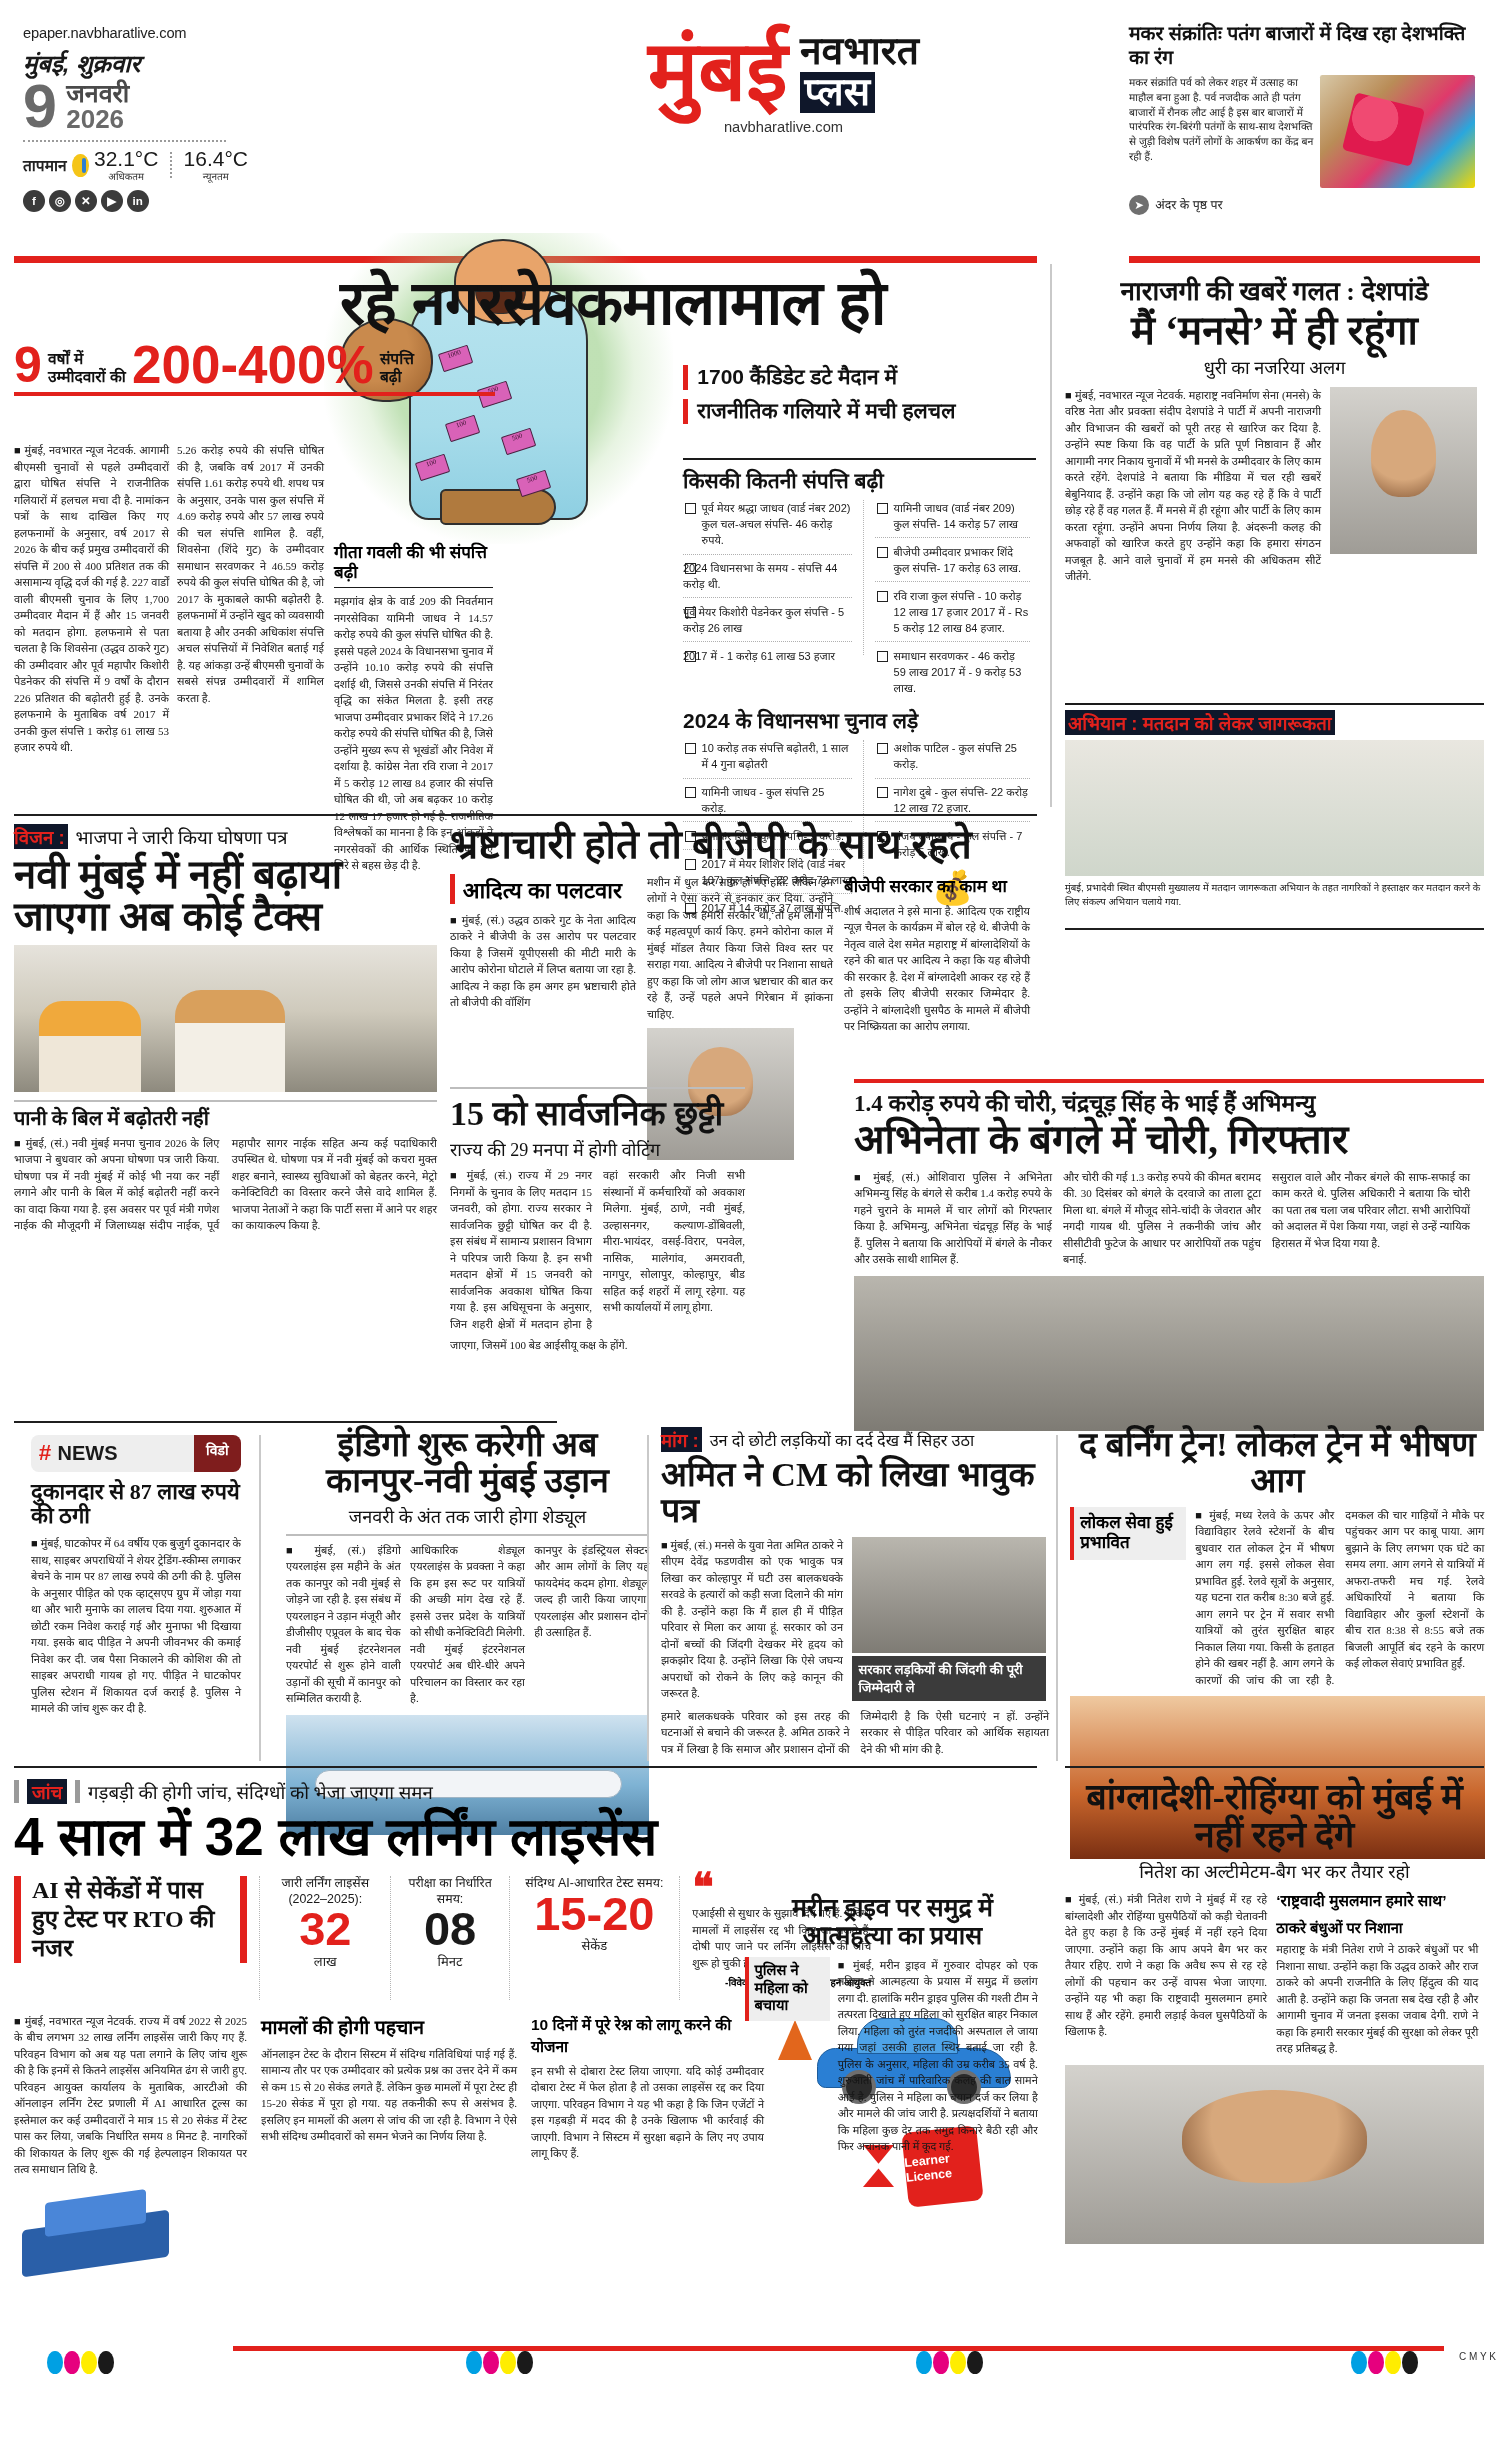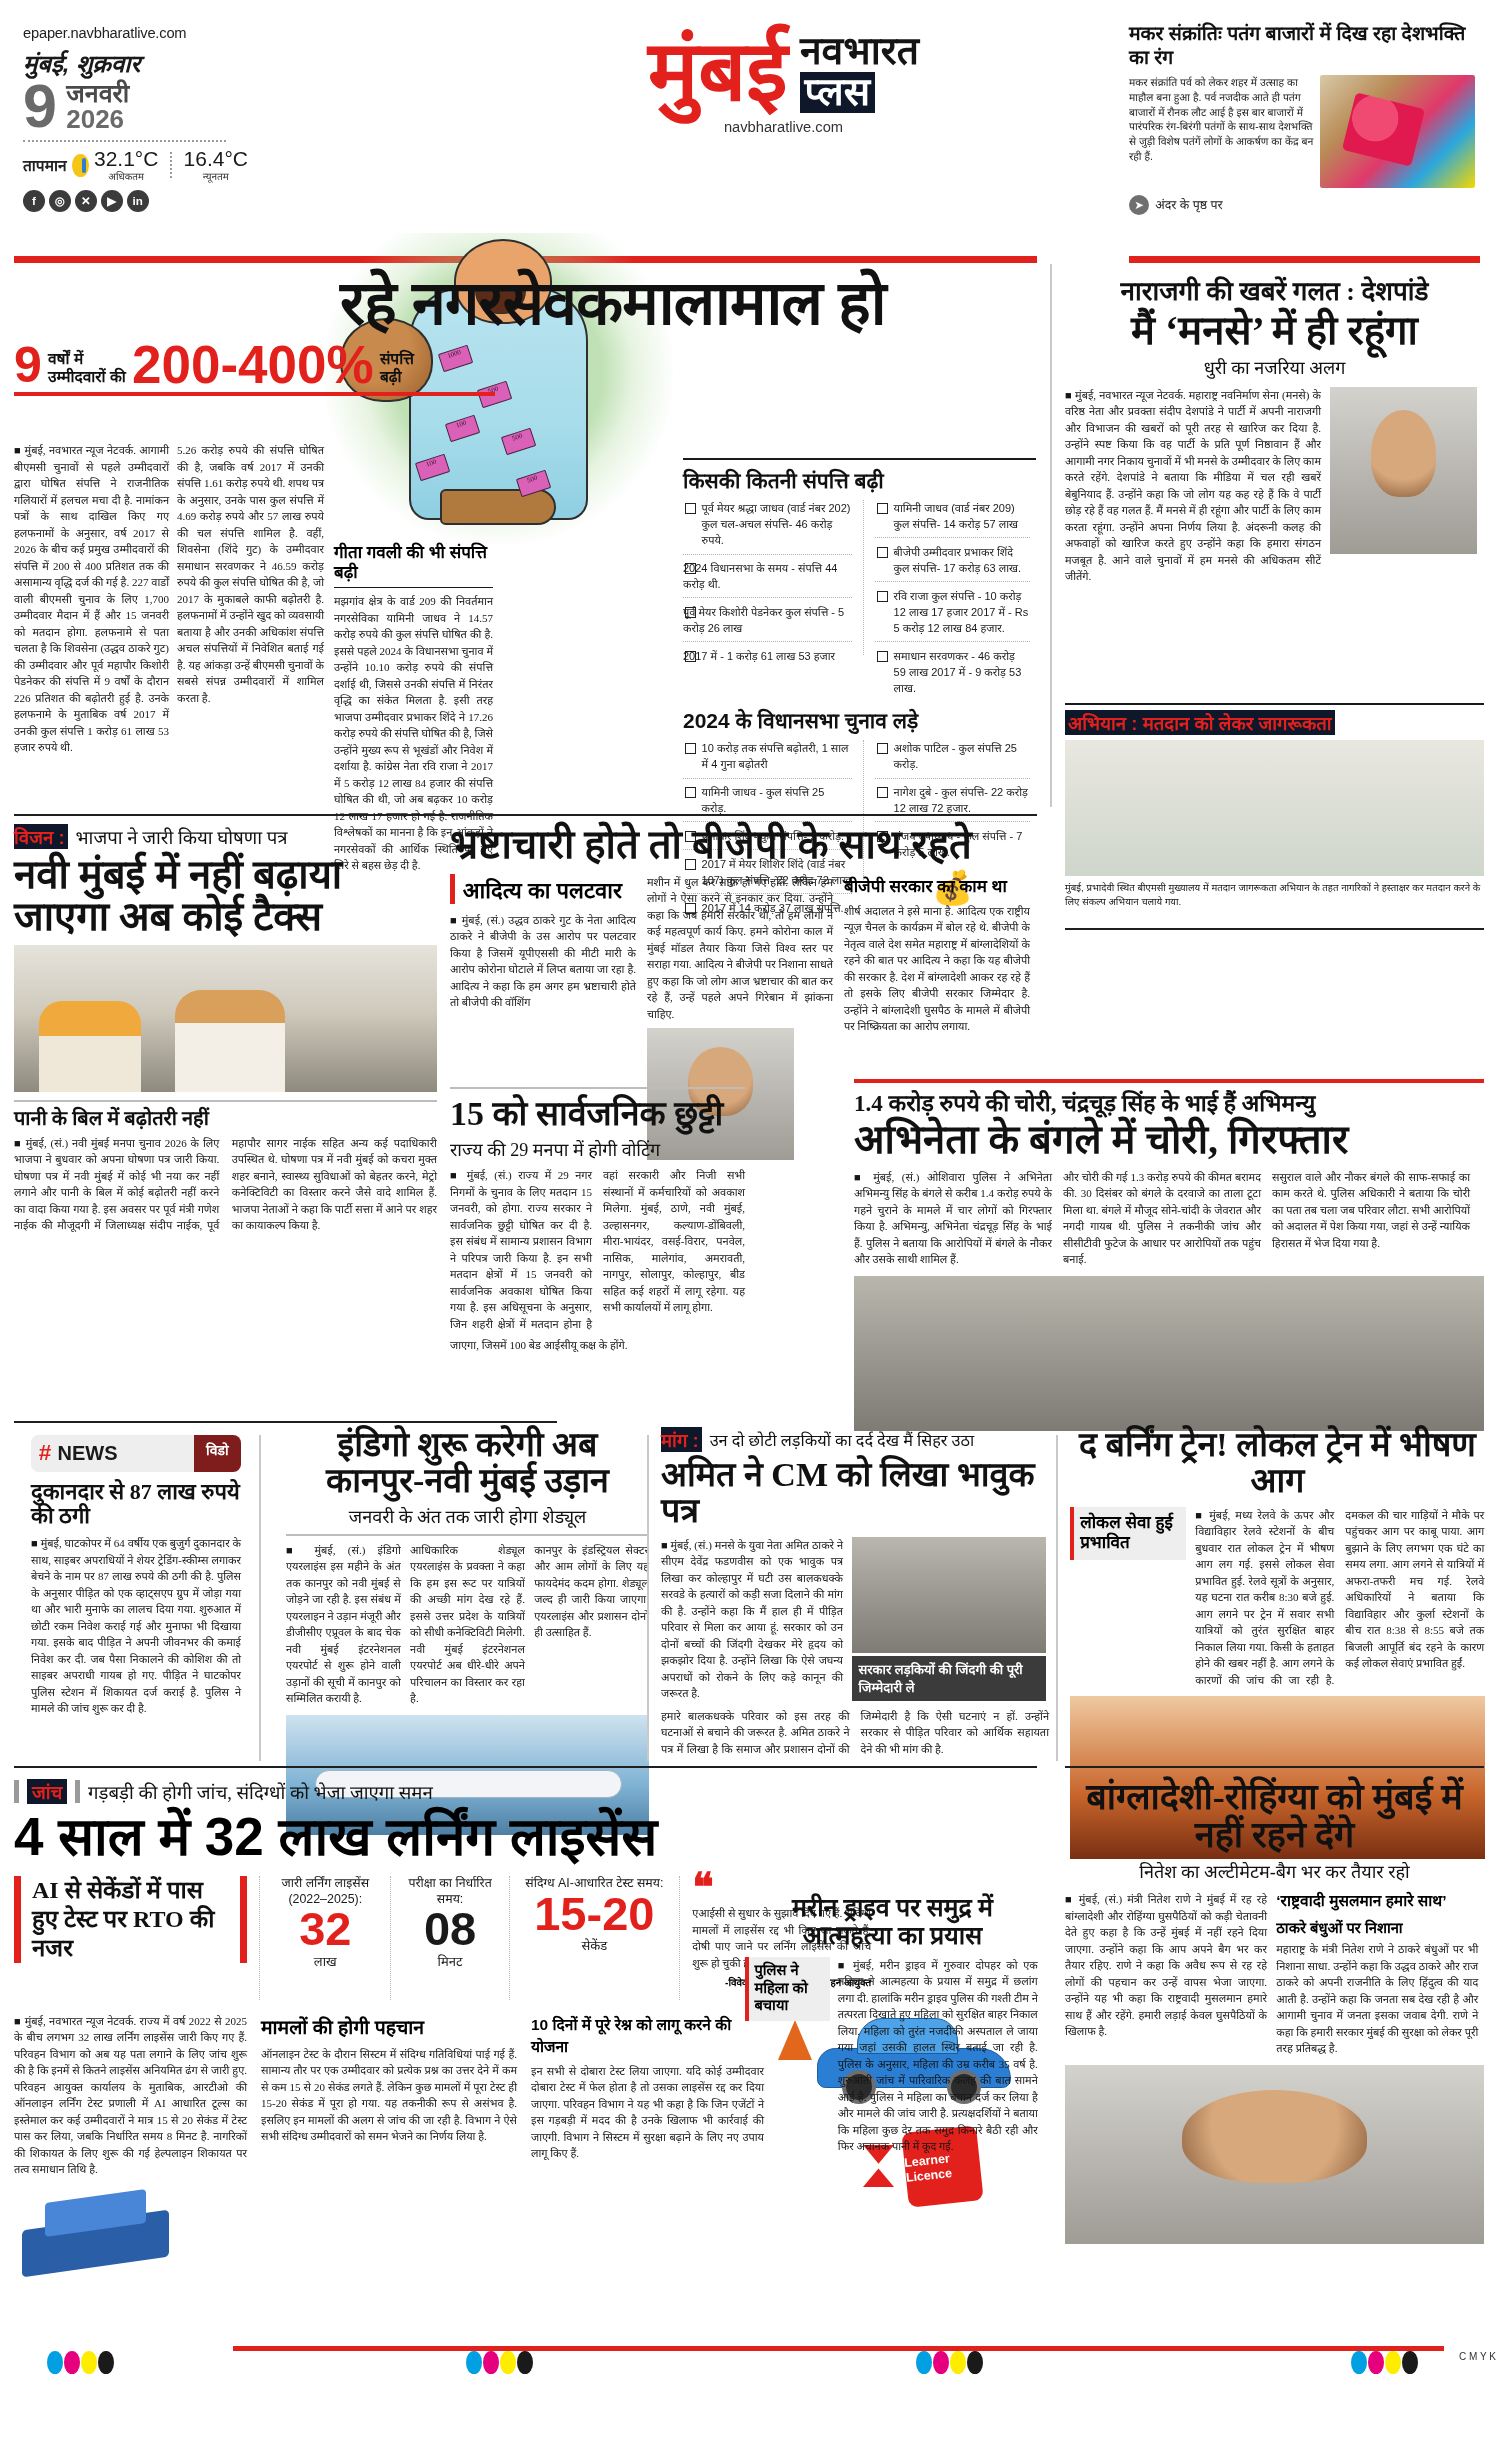--- a/index.html
+++ b/index.html
@@ -291,20 +291,24 @@
       </div>
       <div class="lk-pct">200-400%</div>
       <div class="lk-tail">
         <div>संपत्ति</div>
         <div>बढ़ी</div>
       </div>
     </div>
     <div class="rule-red" style="width:481px;height:4.7px;margin-top:4.7px;"></div>
   </div>
 
+  <div class="lead-right-box">
+    <div class="lrb-item">1700 कैंडिडेट डटे मैदान में</div>
+    <div class="lrb-item">राजनीतिक गलियारे में मची हलचल</div>
+  </div>
 
   <div class="col" style="left:14px;top:442px;width:155px;">
     <div class="body-txt">■ मुंबई, नवभारत न्यूज नेटवर्क. आगामी बीएमसी चुनावों से पहले उम्मीदवारों द्वारा घोषित संपत्ति ने राजनीतिक गलियारों में हलचल मचा दी है. नामांकन पत्रों के साथ दाखिल किए गए हलफनामों के अनुसार, वर्ष 2017 से 2026 के बीच कई प्रमुख उम्मीदवारों की संपत्ति में 200 से 400 प्रतिशत तक की असामान्य वृद्धि दर्ज की गई है. 227 वार्डों वाली बीएमसी चुनाव के लिए 1,700 उम्मीदवार मैदान में हैं और 15 जनवरी को मतदान होगा. हलफनामे से पता चलता है कि शिवसेना (उद्धव ठाकरे गुट) की उम्मीदवार और पूर्व महापौर किशोरी पेडनेकर की संपत्ति में 9 वर्षों के दौरान 226 प्रतिशत की बढ़ोतरी हुई है. उनके हलफनामे के मुताबिक वर्ष 2017 में उनकी कुल संपत्ति 1 करोड़ 61 लाख 53 हजार रुपये थी.</div>
   </div>
   <div class="col" style="left:177px;top:442px;width:147px;">
     <div class="body-txt">5.26 करोड़ रुपये की संपत्ति घोषित की है, जबकि वर्ष 2017 में उनकी संपत्ति 1.61 करोड़ रुपये थी. शपथ पत्र के अनुसार, उनके पास कुल संपत्ति में 4.69 करोड़ रुपये और 57 लाख रुपये की चल संपत्ति शामिल है. वहीं, शिवसेना (शिंदे गुट) के उम्मीदवार समाधान सरवणकर ने 46.59 करोड़ रुपये की कुल संपत्ति घोषित की है, जो 2017 के मुकाबले काफी बढ़ोतरी है. हलफनामों में उन्होंने खुद को व्यवसायी बताया है और उनकी अधिकांश संपत्ति अचल संपत्तियों में निवेशित बताई गई है. यह आंकड़ा उन्हें बीएमसी चुनावों के सबसे संपन्न उम्मीदवारों में शामिल करता है.</div>
   </div>
   <div class="col" style="left:334px;top:543px;width:159px;">
     <div style="font-size:17px;font-weight:bold;font-family:'Liberation Sans',sans-serif;line-height:1.15;">गीता गवली की भी संपत्ति बढ़ी</div>
     <div class="rule-thin" style="margin:4.7px 0;"></div>

